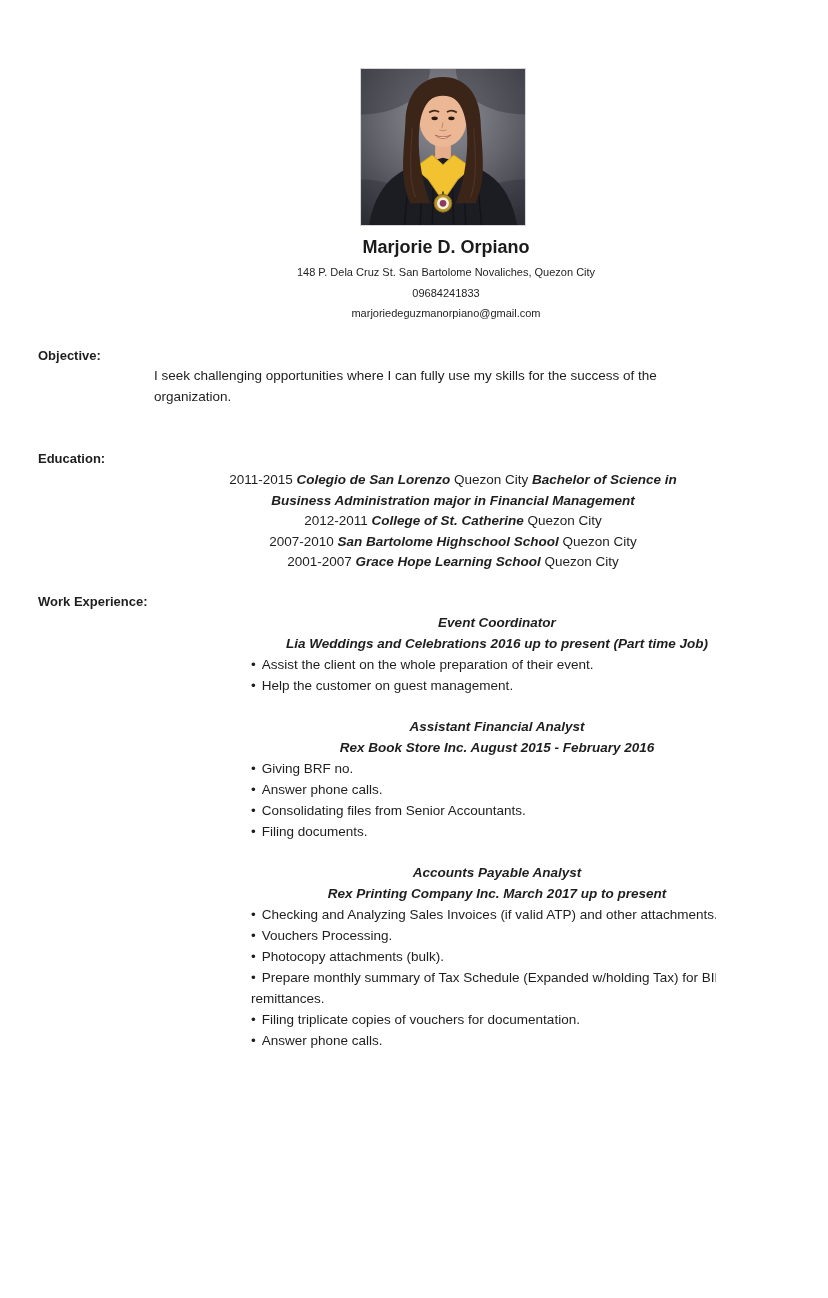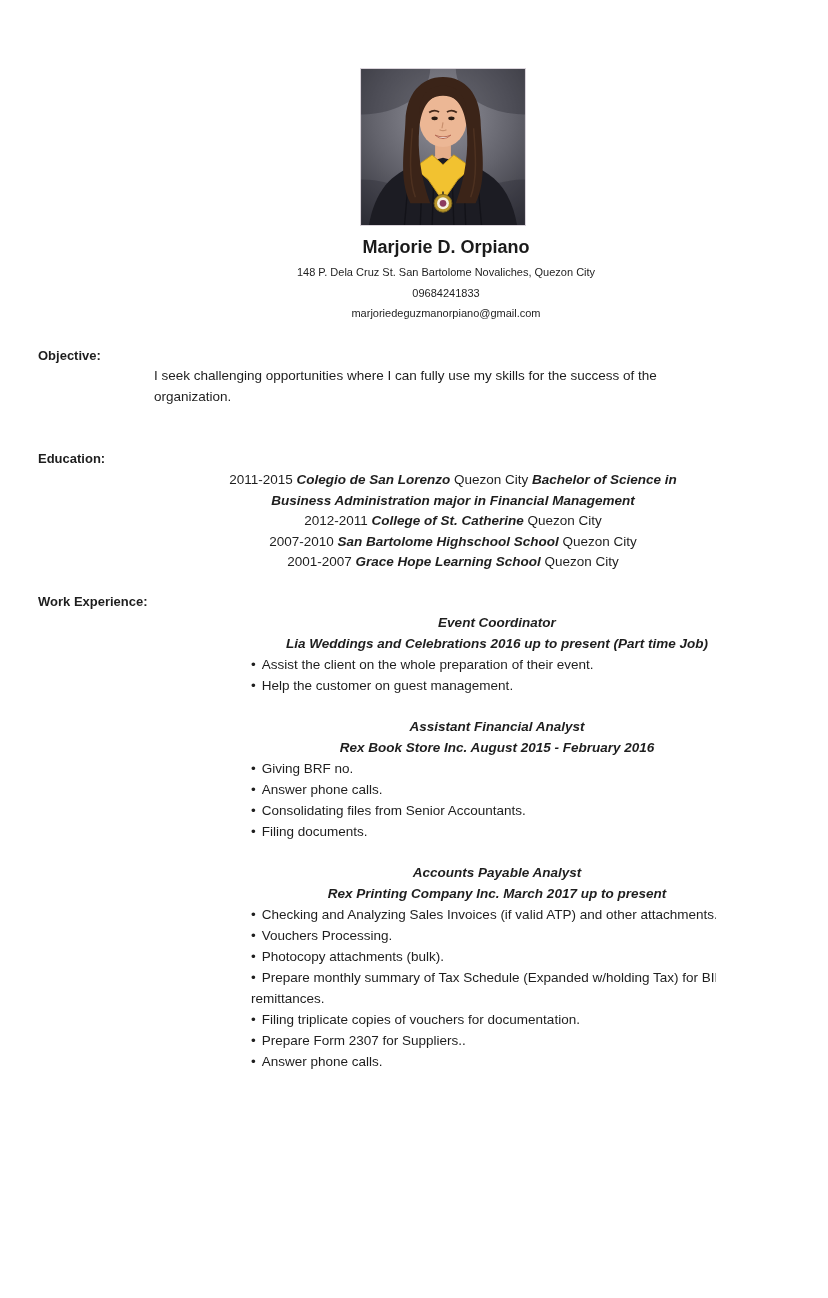--- a/index.html
+++ b/index.html
@@ -185,19 +185,18 @@
 
     <div class="job">
       <div class="job-title">Accounts Payable Analyst</div>
       <div class="job-company">Rex Printing Company Inc. March 2017 up to present</div>
       <div class="bullets">
         <div class="bullet-line"><span class="bm">•</span><span>Checking and Analyzing Sales Invoices (if valid ATP) and other attachments.</span></div>
         <div class="bullet-line"><span class="bm">•</span><span>Vouchers Processing.</span></div>
         <div class="bullet-line"><span class="bm">•</span><span>Photocopy attachments (bulk).</span></div>
         <div class="bullet-line"><span class="bm">•</span><span>Prepare monthly summary of Tax Schedule (Expanded w/holding Tax) for BIR remittances.</span></div>
         <div class="bullet-line"><span class="bm">•</span><span>Filing triplicate copies of vouchers for documentation.</span></div>
-        <div class="bullet-line"><span class="bm">•</span><span>Prepare Form 2307 for Suppliers..</span></div>
         <div class="bullet-line"><span class="bm">•</span><span>Answer phone calls.</span></div>
       </div>
     </div>
 
   </div>
 </div>
 
 </body></html>

